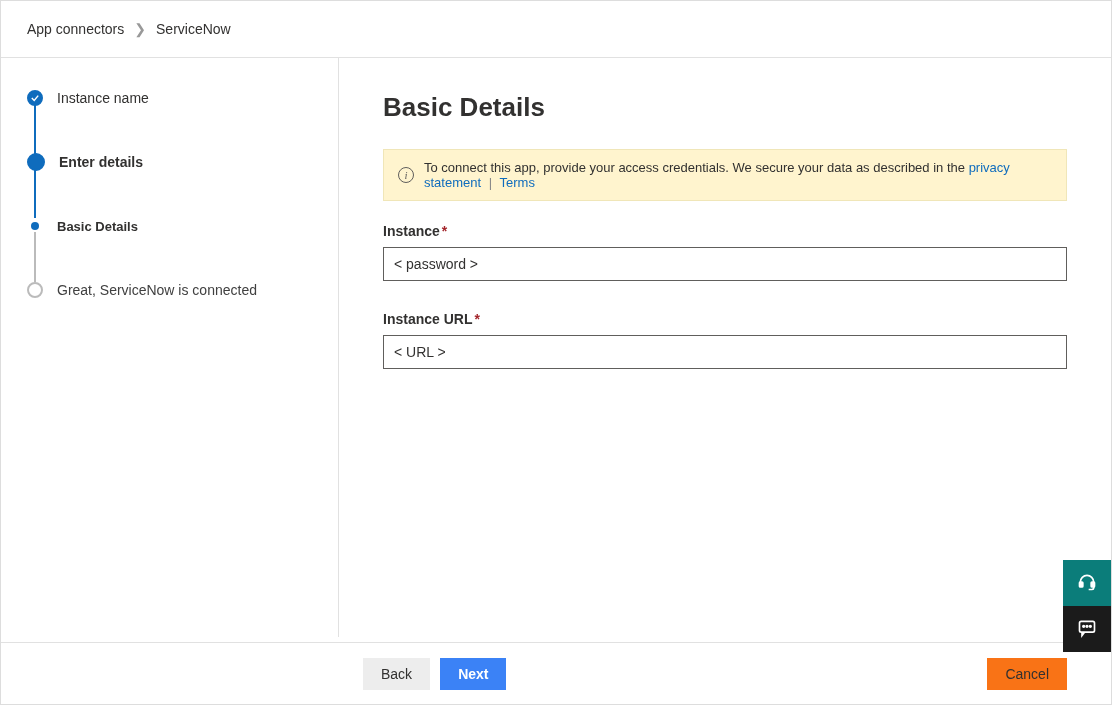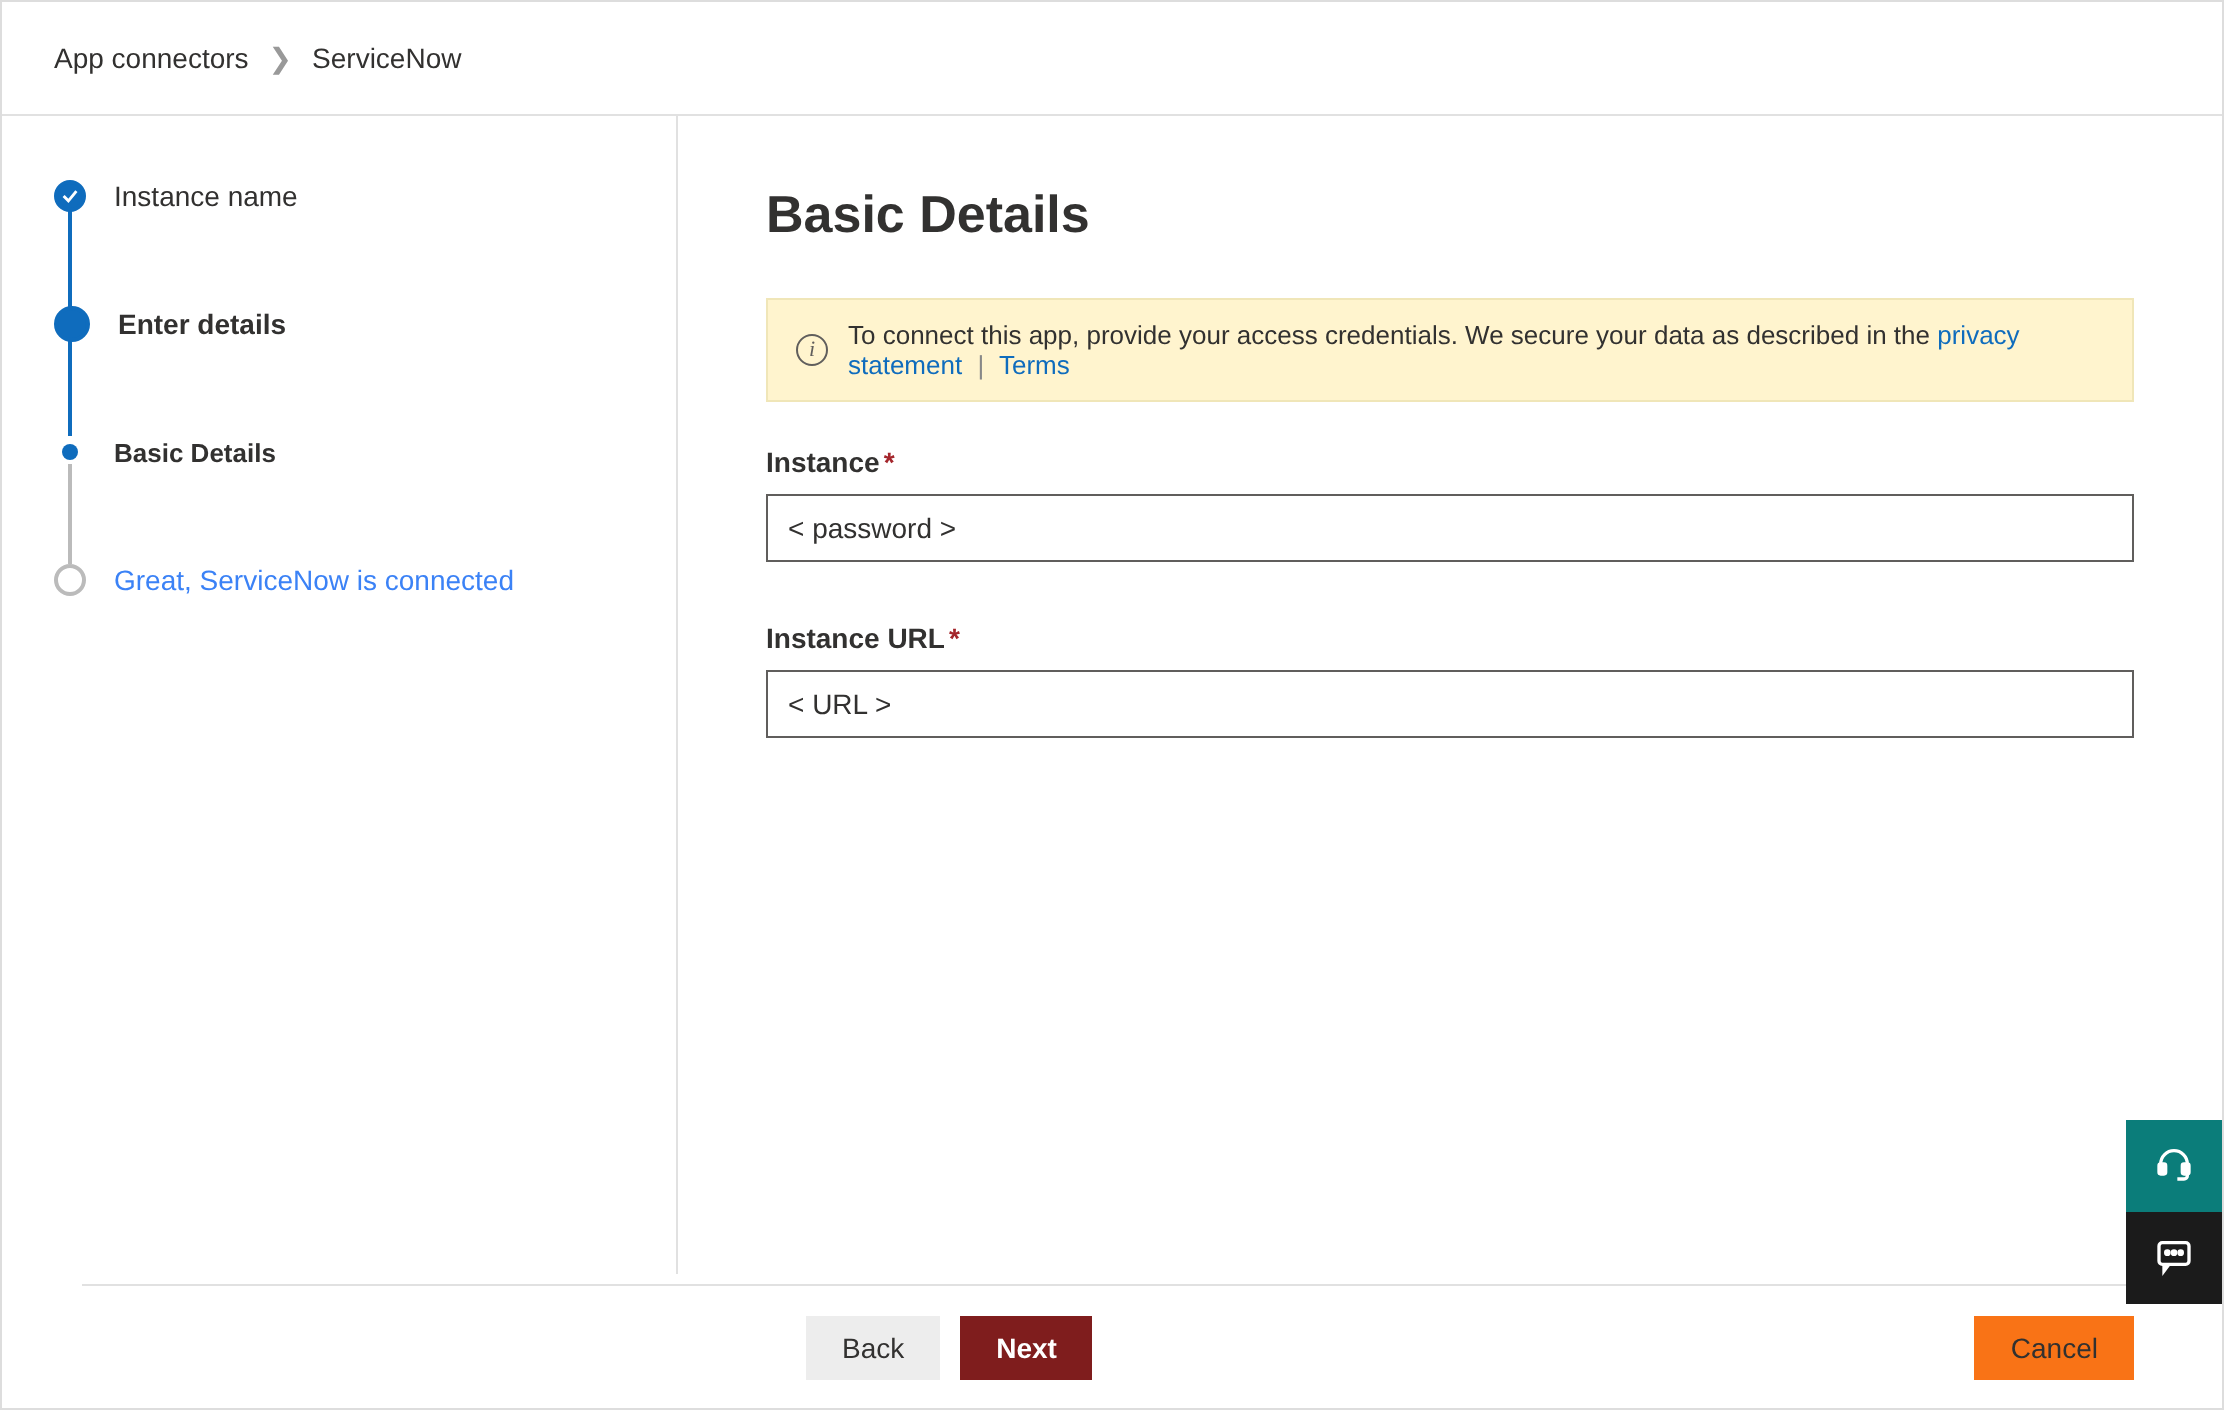--- a/index.html
+++ b/index.html
@@ -16,40 +16,40 @@
   .step:last-child { margin-bottom:0; }
   .step .dot { width:16px; height:16px; border-radius:50%; background:#fff; border:2px solid #bbb; display:flex; align-items:center; justify-content:center; z-index:2; flex-shrink:0; }
   .step.done .dot { background:#0f6cbd; border-color:#0f6cbd; }
   .step.active .dot { background:#0f6cbd; border-color:#0f6cbd; width:18px; height:18px; }
   .step.sub .dot { width:8px; height:8px; background:#0f6cbd; border:none; margin-left:4px; margin-right:4px; }
   .step .check { width:8px; height:8px; }
   .step .check svg { display:block; }
   .step .label { font-size:14px; color:#323130; }
   .step.active .label { font-weight:600; }
   .step.sub .label { font-weight:600; font-size:13px; }
-  .step.future .label { color:#3b82f6; }
+  .step.future .label { color:#404040; }
   .connector { position:absolute; left:7px; width:2px; background:#0f6cbd; z-index:0; }
   .connector.grey { background:#bbb; }
 
   .main { flex:1; padding:34px 44px 20px 44px; overflow:auto; }
   .title { font-size:26px; font-weight:700; margin:0 0 26px 0; }
   .info-banner { background:#fff4ce; border:1px solid #f0e6b8; padding:10px 14px; display:flex; align-items:center; gap:10px; font-size:13px; margin-bottom:22px; }
   .info-banner .info-icon { width:16px; height:16px; border:1px solid #605e5c; border-radius:50%; display:flex; align-items:center; justify-content:center; font-size:11px; font-style:italic; font-family:Georgia, serif; color:#605e5c; flex-shrink:0; }
   .info-banner a { color:#0f6cbd; text-decoration:none; }
   .info-banner .divider { color:#888; margin:0 4px; }
   .field { margin-bottom:30px; }
   .field-label { font-weight:600; font-size:14px; margin-bottom:8px; display:block; }
   .field-label .req { color:#a4262c; margin-left:2px; }
   .field-input { width:100%; height:34px; border:1px solid #605e5c; padding:0 10px; font-size:14px; font-family:inherit; color:#323130; }
 
-  .footer { position:absolute; left:0; right:0; bottom:0; height:62px; border-top:1px solid #e1e1e1; display:flex; align-items:center; padding:18px 44px; background:#fff;margin-left:40px; }
+  .footer { position:absolute; left:0; right:0; bottom:0; height:62px; border-top:1px solid #e1e1e1; display:flex; align-items:center; padding:18px 44px; background:#fff; }
   .footer .spacer { flex:1; }
   .btn { height:32px; padding:0 18px; font-size:14px; border:none; cursor:pointer; font-family:inherit; }
   .btn.secondary { background:#ededed; color:#323130; margin-right:10px; }
-  .btn.primary { background:#7f1d1d; color:#fff; font-weight:600; }
+  .btn.primary { background:#3b82f6; color:#fff; font-weight:600; }
   .btn.cancel { background:#f97316; color:#323130;text-align:right; }
   .footer-left { margin-left:318px; display:flex; }
 
   .float-widgets { position:absolute; right:0; bottom:52px; display:flex; flex-direction:column; }
   .widget { width:48px; height:46px; display:flex; align-items:center; justify-content:center; color:#fff; cursor:pointer; }
   .widget.teal { background:#0b7d7a; }
   .widget.dark { background:#1b1b1b; }
   .widget svg { width:20px; height:20px; }
 </style>
 </head>

